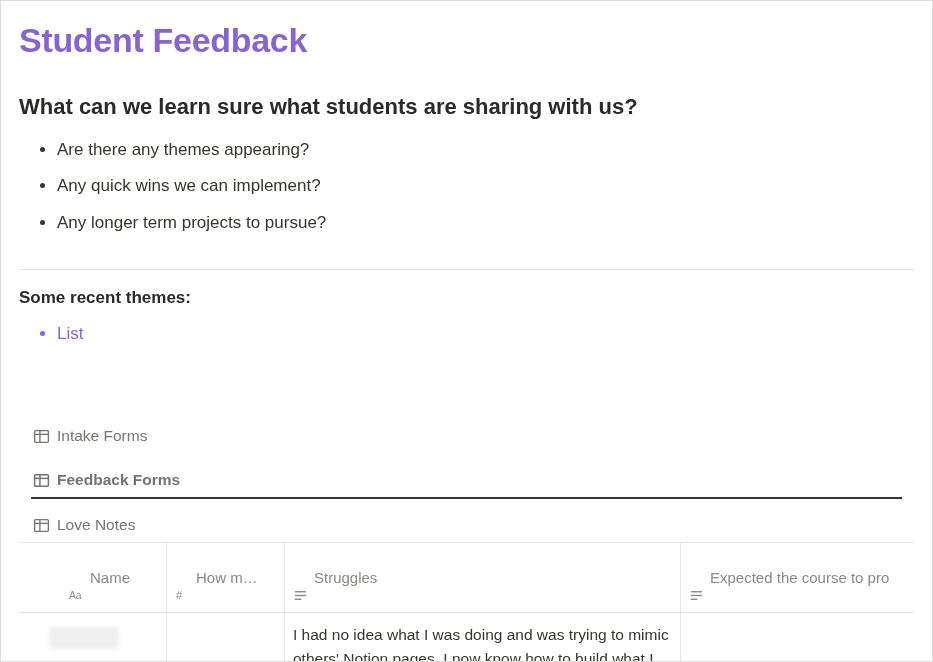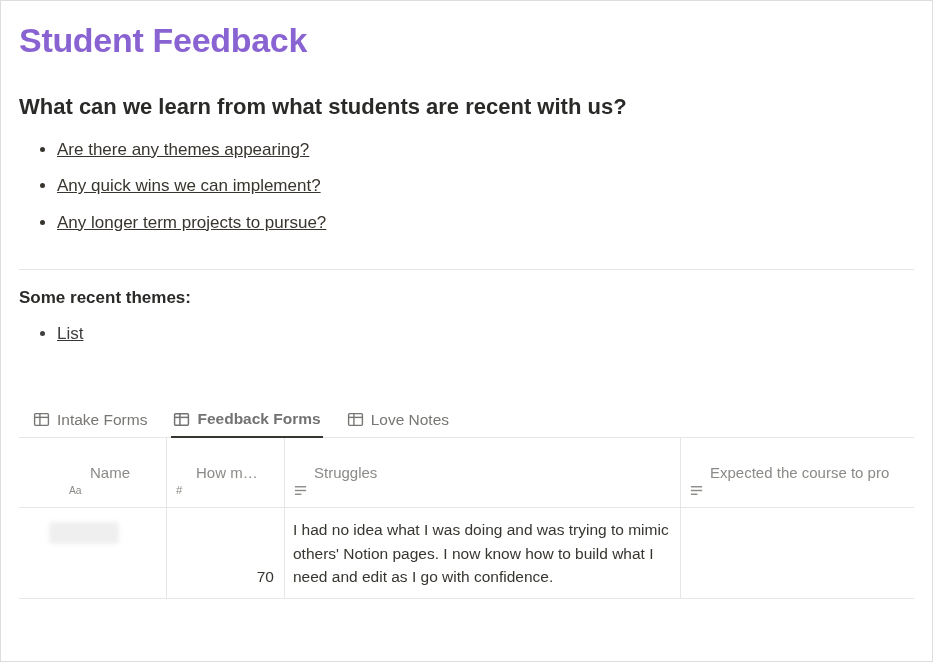--- a/index.html
+++ b/index.html
@@ -25,48 +25,48 @@
 .heading {
   font-size: 22px;
   font-weight: 700;
   color: #2a2a28;
   margin-bottom: 12px;
 }
 ul.bullets {
   list-style: disc;
   padding-left: 38px;
   margin-bottom: 28px;
-  text-decoration: underline;
 }
 ul.bullets li {
   font-size: 17px;
   color: #38352e;
   line-height: 1.55;
   padding: 5px 0;
 }
 .divider {
   border: none;
   border-top: 1px solid #e6e6e4;
   margin: 24px 0 18px 0;
 }
 .subheading {
   font-size: 17px;
   font-weight: 700;
   color: #2a2a28;
   margin-bottom: 8px;
 }
 ul.bullets.secondary li {
-  color: #404040;
+  color: #8b5cf6;
 }
 .tabs {
   display: flex;
-  gap: 22px;
-  margin-top: 52px;
+  gap: 12px;
+  margin-top: 69px;
   border-bottom: 1px solid #e6e6e4;
   padding: 0 12px;
+  flex-direction: column;
 }
 .tab {
   display: flex;
   align-items: center;
   gap: 7px;
   font-size: 15.5px;
   color: #777672;
   padding: 6px 2px 8px 2px;
   cursor: pointer;
   white-space: nowrap;
@@ -130,21 +130,21 @@
 .td.col-struggles { width: 396px; }
 .td.col-expected { flex: 1; border-right: none; }
 svg { fill: currentColor; }
 </style>
 </head>
 <body>
 
 <div class="page">
   <h1 class="page-title">Student Feedback</h1>
 
-  <h2 class="heading">What can we learn from what students are recent with us?</h2>
+  <h2 class="heading">What can we learn sure what students are sharing with us?</h2>
   <ul class="bullets">
     <li>Are there any themes appearing?</li>
     <li>Any quick wins we can implement?</li>
     <li>Any longer term projects to pursue?</li>
   </ul>
 
   <hr class="divider">
 
   <div class="subheading">Some recent themes:</div>
   <ul class="bullets secondary">

